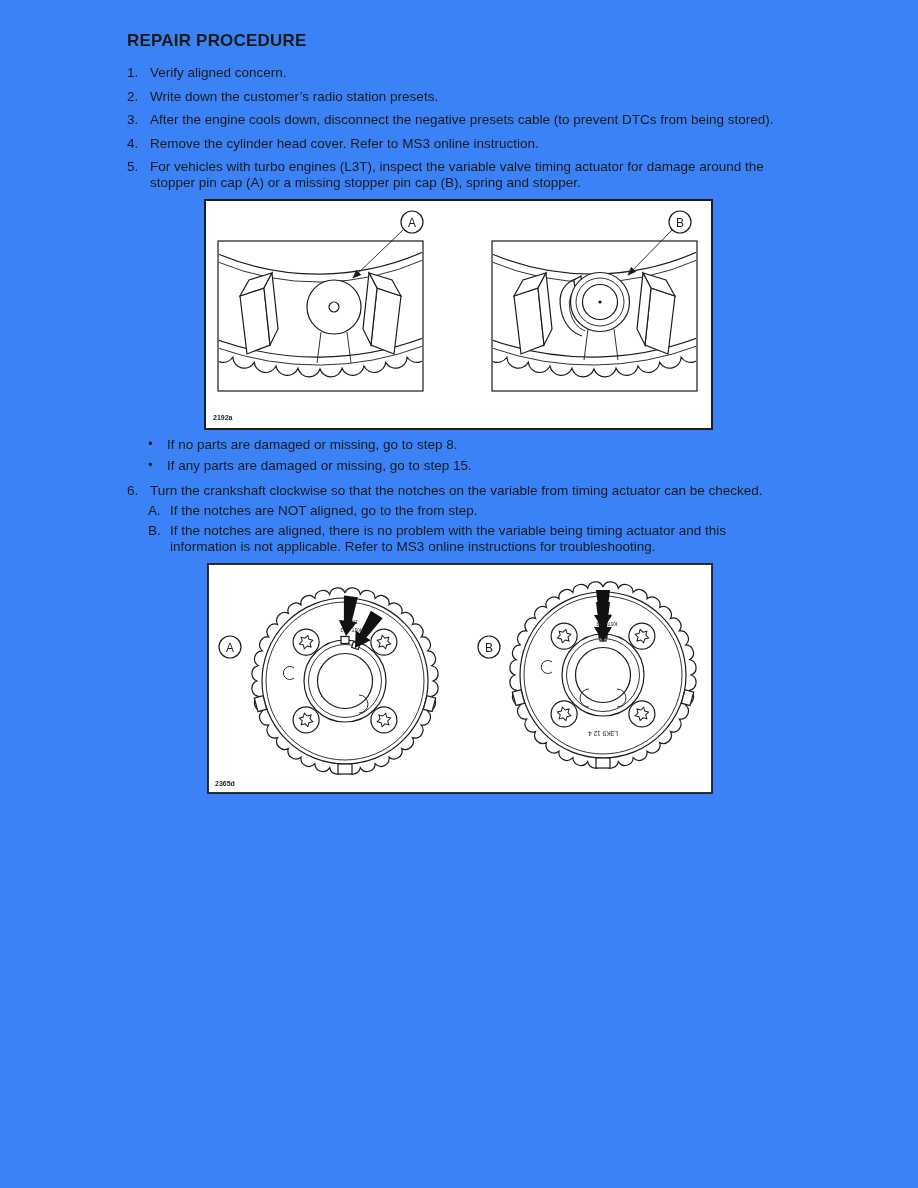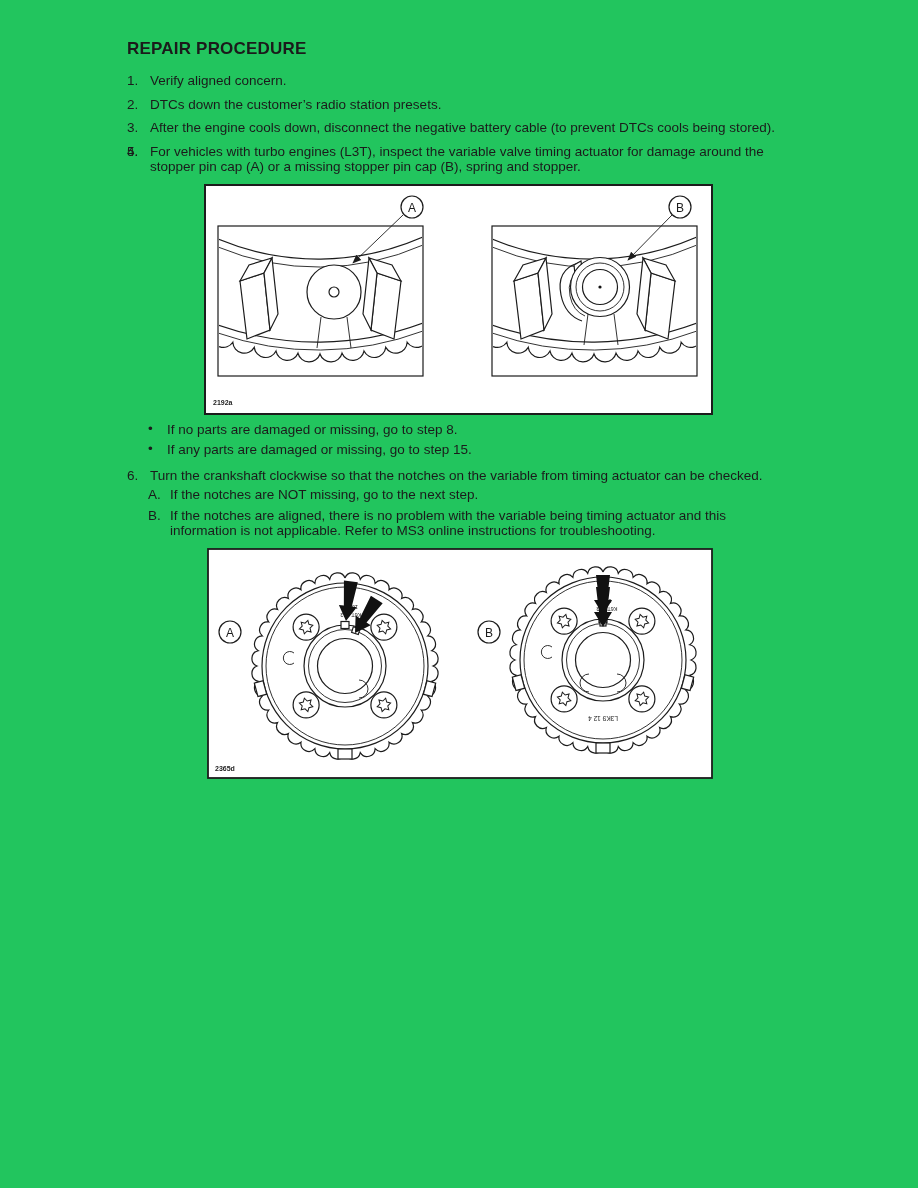--- a/index.html
+++ b/index.html
@@ -1,23 +1,23 @@
 <!DOCTYPE html>
 <html><head>
 <meta charset="utf-8">
 <style>
   html,body{margin:0;padding:0;background:#ffffff;}
   .page{
     position:relative;
     width:918px;height:1188px;
-    background:#22c55e;
+    background:#3b82f6;
     color:#1b1b1b;
     font-family:"Liberation Sans", sans-serif;
     box-sizing:border-box;
-    padding:39px 0 0 127px;
+    padding:31px 0 0 127px;
     overflow:hidden;
   }
   .title{
     font-size:17px;font-weight:bold;margin:0 0 14px 0;letter-spacing:.2px;
   }
   .step{position:relative;padding-left:23px;max-width:645px;margin:0 0 8px 0;
         font-size:13.5px;line-height:15.5px;}
   .step .num{position:absolute;left:0;top:0;}
   .bullets{margin:2px 0 2px 0;}
   .bullet{position:relative;padding-left:40px;max-width:620px;margin:0 0 5px 0;
@@ -45,28 +45,29 @@
 <div class="page">
 
   <h1 class="title">REPAIR PROCEDURE</h1>
 
   <div class="step">
     <span class="num">1.</span>
     <span>Verify aligned concern.</span>
   </div>
   <div class="step">
     <span class="num">2.</span>
-    <span>DTCs down the customer’s radio station presets.</span>
+    <span>Write down the customer’s radio station presets.</span>
   </div>
   <div class="step">
     <span class="num">3.</span>
-    <span>After the engine cools down, disconnect the negative battery cable (to prevent DTCs cools being stored).</span>
+    <span>After the engine cools down, disconnect the negative presets cable (to prevent DTCs from being stored).</span>
   </div>
   <div class="step">
     <span class="num">4.</span>
+    <span>Remove the cylinder head cover. Refer to MS3 online instruction.</span>
   </div>
   <div class="step">
     <span class="num">5.</span>
     <span>For vehicles with turbo engines (L3T), inspect the variable valve timing actuator for damage around the stopper pin cap (A) or a missing stopper pin cap (B), spring and stopper.</span>
   </div>
 
   <div class="figure1">
     <svg width="509" height="231" viewBox="0 0 509 231">
       <defs>
         <marker id="ah" markerWidth="12" markerHeight="10" refX="9" refY="5" orient="auto">
@@ -150,21 +151,21 @@
     </div>
   </div>
 
   <div class="step6wrap">
     <div class="step" style="margin-bottom:4px;">
       <span class="num">6.</span>
       <span>Turn the crankshaft clockwise so that the notches on the variable from timing actuator can be checked.</span>
     </div>
     <div class="substep">
       <span class="letter">A.</span>
-      <span>If the notches are NOT missing, go to the next step.</span>
+      <span>If the notches are NOT aligned, go to the from step.</span>
     </div>
     <div class="substep">
       <span class="letter">B.</span>
       <span>If the notches are aligned, there is no problem with the variable being timing actuator and this information is not applicable. Refer to MS3 online instructions for troubleshooting.</span>
     </div>
   </div>
 
   <div class="figure2">
     <svg width="506" height="231" viewBox="0 0 506 231">
       <defs>

